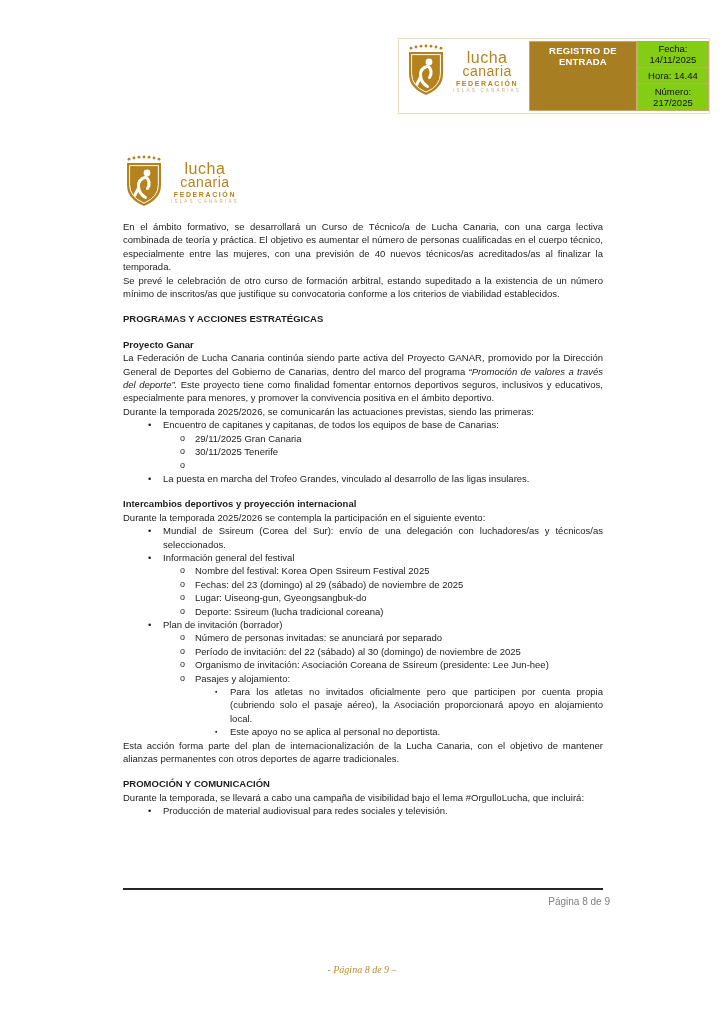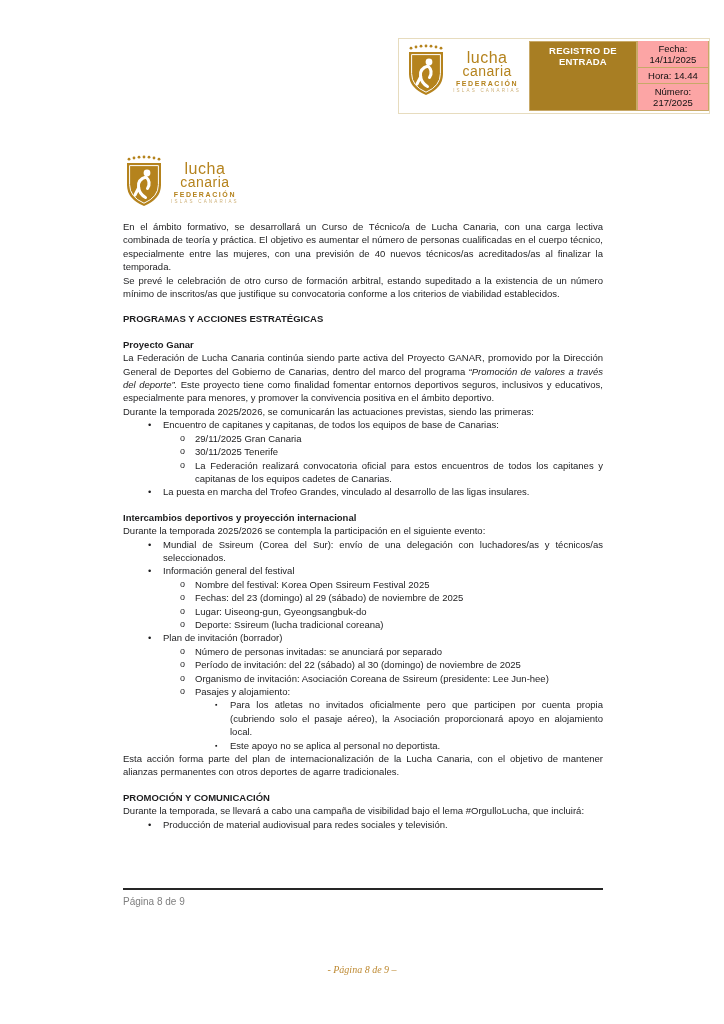--- a/index.html
+++ b/index.html
@@ -29,40 +29,40 @@
   }
   .stamp .brand{margin-right:8px;}
   .stamp-table{width:180px;display:flex;flex-direction:row;font-size:9.5px;}
   .stamp-title{
     background:var(--stamp-bg,#A87E23);color:#ffffff;font-weight:bold;
     text-align:center;padding:3px 0;border:1px solid var(--stamp-border,#C8A968);
     letter-spacing:.2px;
   }
   .stamp-row{
     text-align:center;padding:2px 0;color:#111;
-    border:1px solid var(--stamp-border,#C8A968);border-top:none;background:#fca5a5;
+    border:1px solid var(--stamp-border,#C8A968);border-top:none;background:#84cc16;
   }
   
   .content{position:absolute;left:123px;top:152px;width:480px;}
   .doc-logo{margin-bottom:10px;}
   .blk{font-size:9.5px;line-height:13.4px;text-align:justify;}
   .blk.h1,.blk.h2{font-weight:bold;margin-top:12px;text-align:left;}
   .blk.li{display:flex;}
   .blk.li .bullet{flex:none;width:15px;}
   .blk.li .li-text{flex:1;}
   .li.l1{padding-left:25px;}
   .li.l2{padding-left:57px;}
   .li.l3{padding-left:92px;}
   .bullet.b-square{font-size:7px;}
   .bullet.b-circle{font-size:9px;}
   .it{font-style:italic;}
   
   .footer-rule{position:absolute;left:123px;top:888px;width:480px;border-top:2px solid #262626;}
   .footer-text{
-    position:absolute;left:123px;top:896px;width:480px;text-align:left;
+    position:absolute;left:130px;top:896px;width:480px;text-align:right;
     color:var(--footer-gray,#7F7F7F);font-size:10px;
   }
   .gold-page{
     position:absolute;left:0;top:964px;width:100%;text-align:center;
     color:var(--gold-text,#BE8A33);font-size:10px;font-style:italic;
     font-family:"Liberation Serif", serif;
   }
 </style>
 </head>
 <body style="--gold: #B5831D; --gold-light: #CDB077; --gold-text: #BE8A33; --stamp-bg: #A87E23; --stamp-border: #C8A968; --footer-gray: #7F7F7F;">
@@ -146,21 +146,20 @@
         <div class="blk li l2">
           <span class="bullet b-circle">o</span>
           <span class="li-text">29/11/2025 Gran Canaria</span>
         </div>
         <div class="blk li l2">
           <span class="bullet b-circle">o</span>
           <span class="li-text">30/11/2025 Tenerife</span>
         </div>
         <div class="blk li l2">
           <span class="bullet b-circle">o</span>
-          <span class="li-text">La Federación realizará convocatoria oficial para estos encuentros de todos los capitanes y capitanas de los equipos cadetes de Canarias.</span>
         </div>
         <div class="blk li l1">
           <span class="bullet b-disc">•</span>
           <span class="li-text">La puesta en marcha del Trofeo Grandes, vinculado al desarrollo de las ligas insulares.</span>
         </div>
         <div class="blk h2">Intercambios deportivos y proyección internacional</div>
         <div class="blk p">Durante la temporada 2025/2026 se contempla la participación en el siguiente evento:</div>
         <div class="blk li l1">
           <span class="bullet b-disc">•</span>
           <span class="li-text">Mundial de Ssireum (Corea del Sur): envío de una delegación con luchadores/as y técnicos/as seleccionados.</span>

